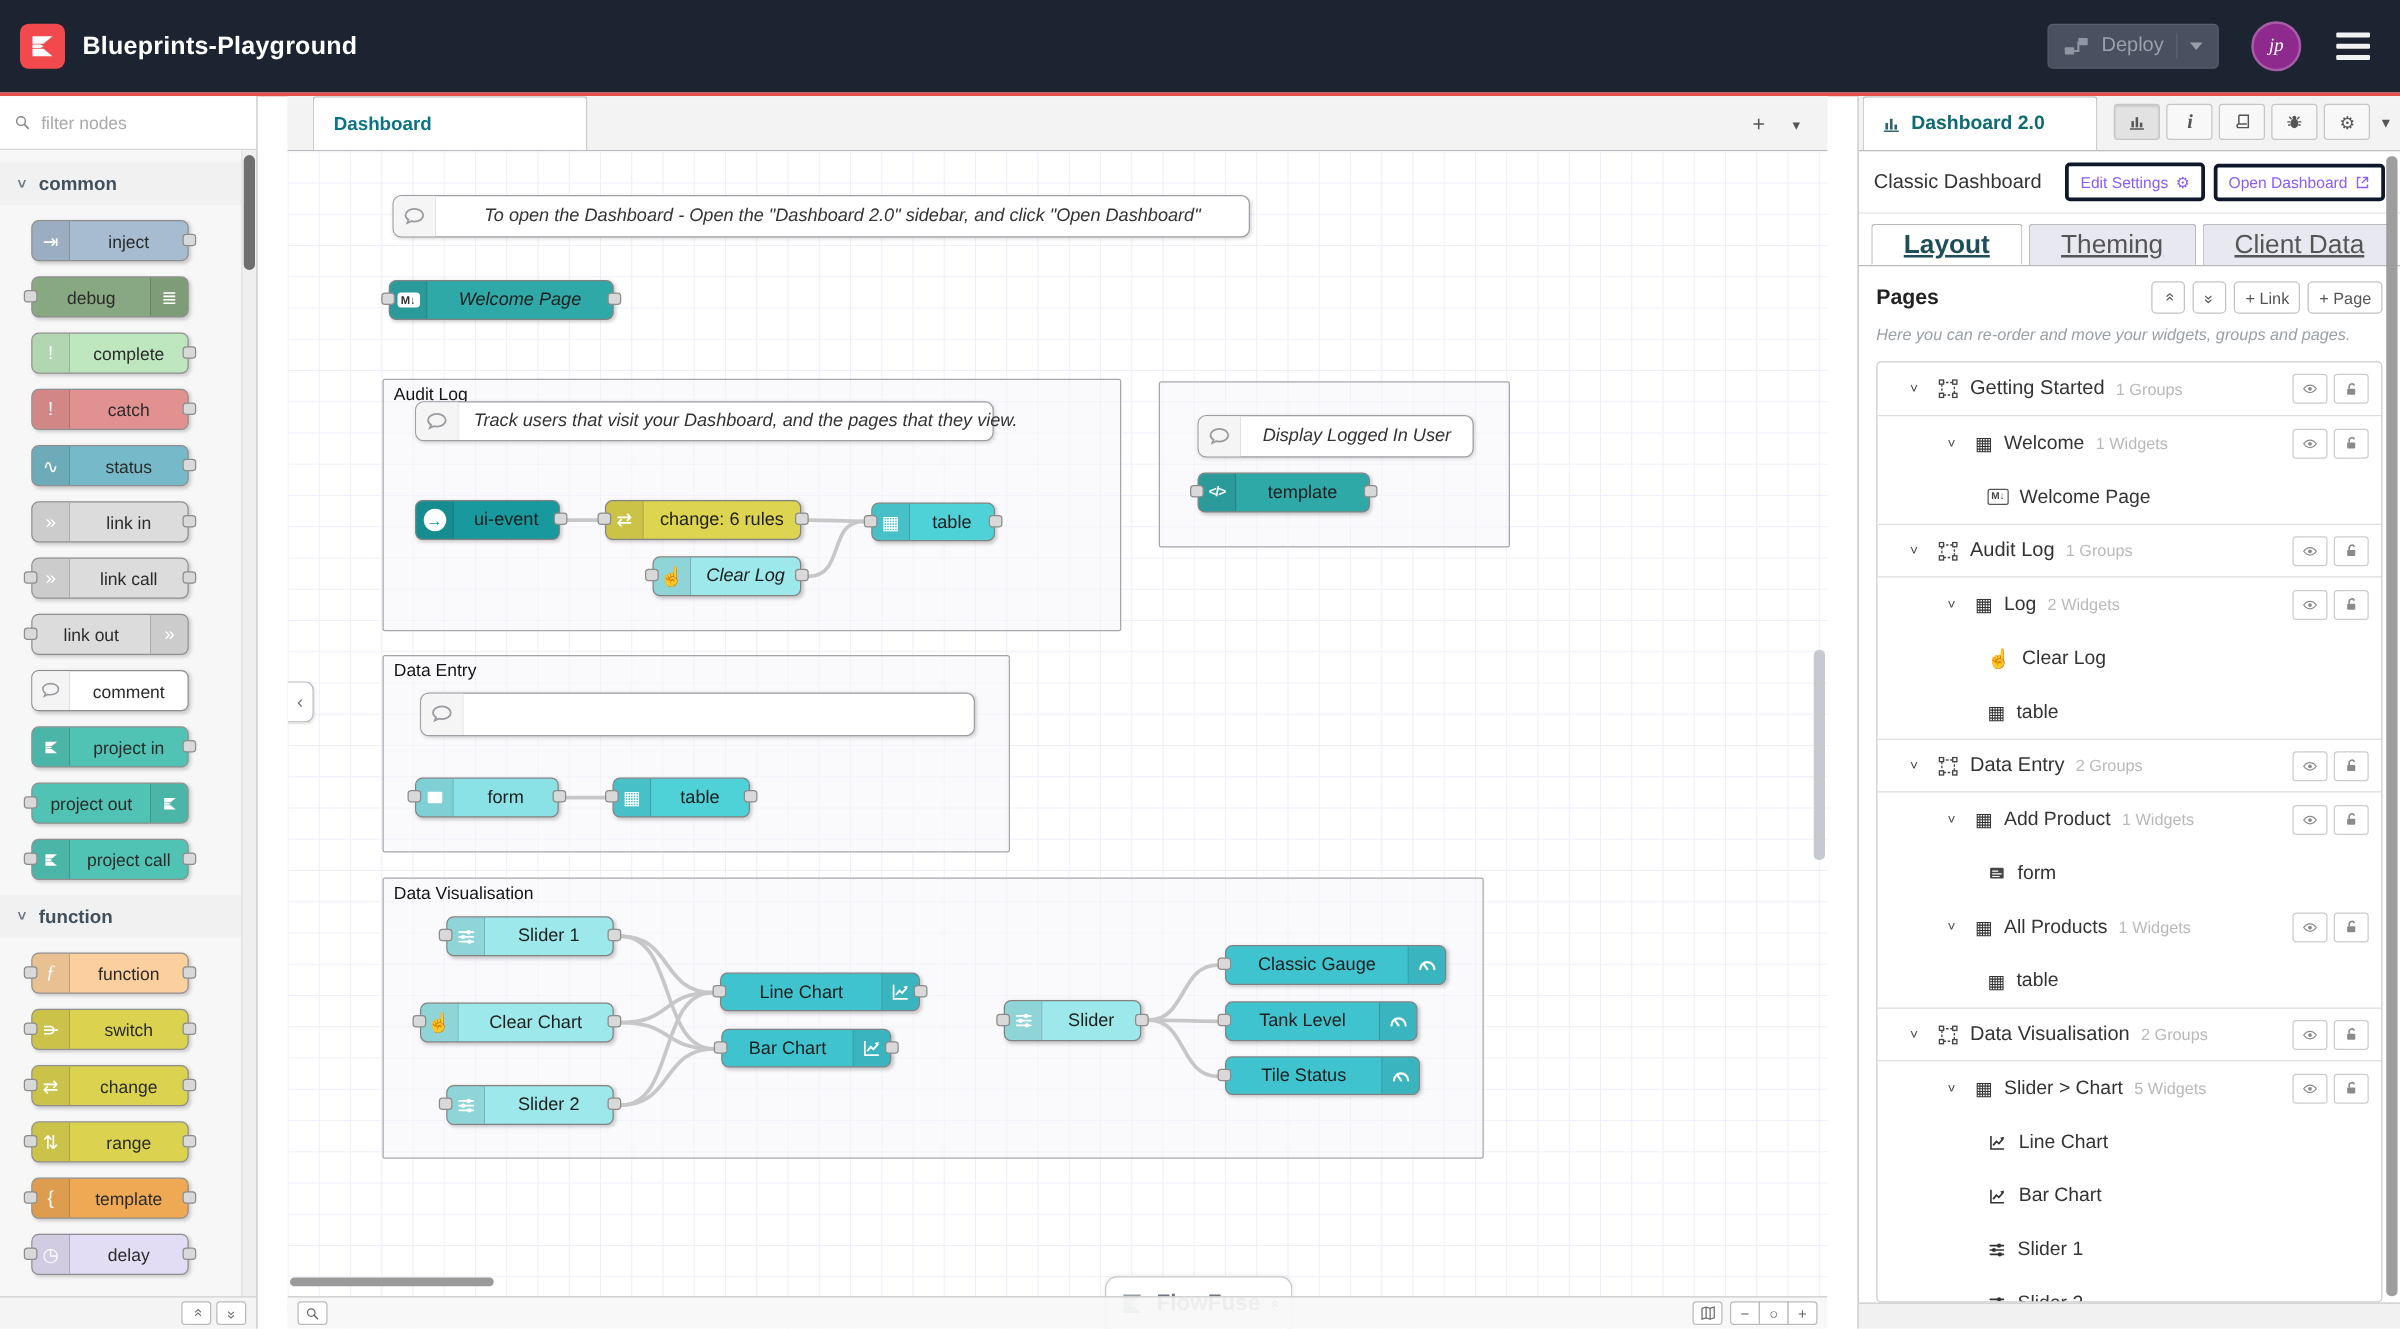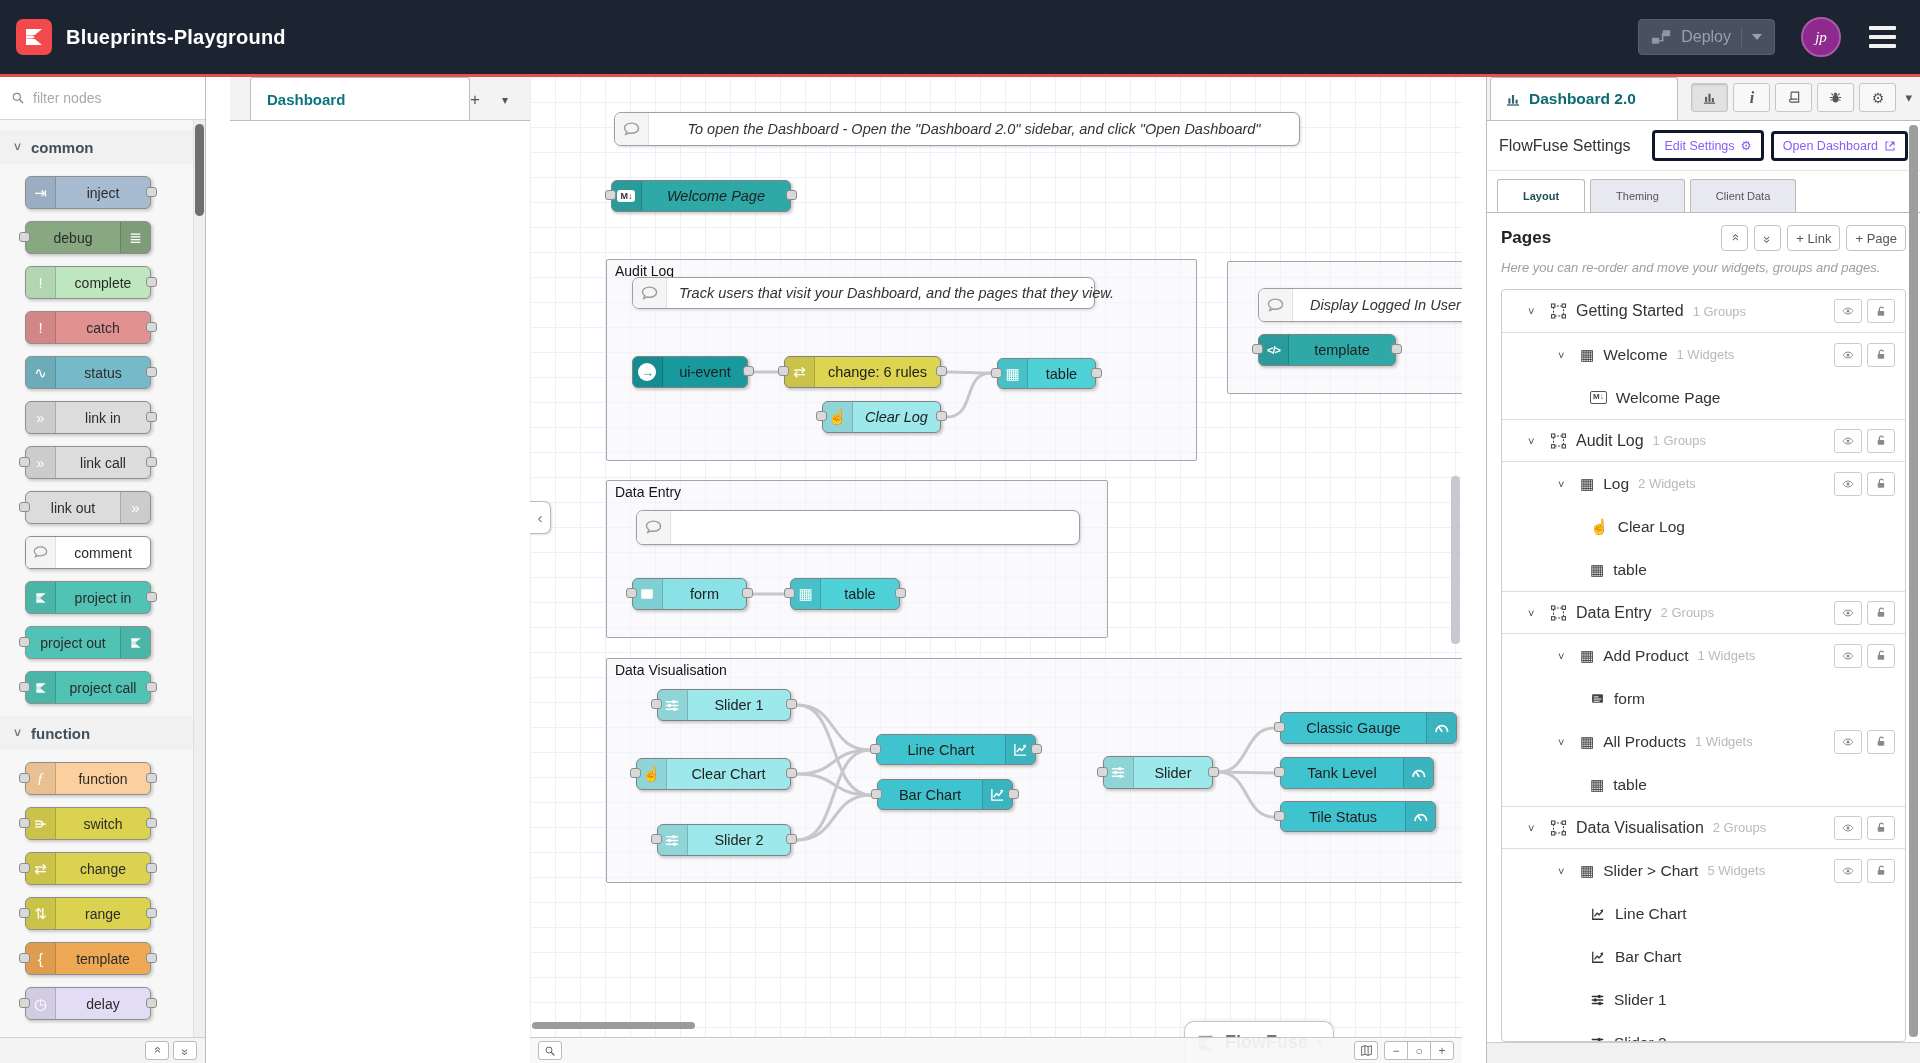--- a/index.html
+++ b/index.html
@@ -38,21 +38,21 @@
   .port { position:absolute; width:11px; height:10px; background:#d9d9d9; border:1px solid #8c8c8c; border-radius:3px; top:calc(50% - 6px); }
   .port.l { left:-7px; } .port.r { right:-7px; }
   .pal-track { position:absolute; top:43px; right:0; width:12px; bottom:26px; background:#efefef; border-left:1px solid #e0e0e0; }
   .pal-thumb { position:absolute; top:4px; left:1px; width:9px; height:92px; background:#6f6f6f; border-radius:5px; }
   .pal-foot { position:absolute; left:0; right:0; bottom:0; height:26px; background:#f4f4f4; border-top:1px solid #cfcfcf; display:flex; justify-content:flex-end; align-items:center; gap:4px; padding:0 8px; }
   .mini-btn { width:24px; height:19px; background:#fff; border:1px solid #bbb; border-radius:3px; color:#666; font-size:12px; display:flex; align-items:center; justify-content:center; cursor:pointer; }
   .rot-up { display:inline-block; transform:rotate(-90deg); letter-spacing:-2px; }
   .rot-down { display:inline-block; transform:rotate(90deg); letter-spacing:-2px; }
 
   
-  .canvas-col { flex:1; min-width:0; display:flex; background:#fff; }
+  .canvas-col { flex:1; min-width:0; display:flex; flex-direction:column; background:#fff; }
   .tabbar { height:44px; background:#f3f3f3; border-bottom:1px solid #bdbdbd; display:flex; align-items:flex-end; flex:none; }
   .tab-active { height:43px; width:220px; margin-left:20px; background:#fff; border:1px solid #bdbdbd; border-bottom:none; border-radius:3px 3px 0 0; display:flex; align-items:center; padding-left:16px; color:#0c7480; font-weight:bold; font-size:15px; cursor:pointer; }
   .tab-actions { margin-left:auto; margin-right:22px; display:flex; gap:22px; align-items:center; padding-bottom:12px; }
   .tab-actions .tbtn { background:none; border:none; color:#555; font-size:17px; line-height:1; cursor:pointer; }
   .viewport { flex:1; position:relative; overflow:hidden; background-color:#fff;
     background-image:linear-gradient(#edeffa 1px, transparent 1px), linear-gradient(90deg,#edeffa 1px, transparent 1px);
     background-size:25px 25px; }
   .wires { position:absolute; left:0; top:0; pointer-events:none; }
   .wires path { stroke:#8f8f8f; stroke-width:3; fill:none; stroke-linecap:round; }
   .fgroup { position:absolute; border:1px solid #a5a6aa; background:rgba(246,246,250,.55); border-radius:2px; }
@@ -95,21 +95,21 @@
   .stab svg { color:#33646c; }
   .s-actions { margin-left:auto; margin-right:8px; display:flex; align-items:center; gap:5px; padding-bottom:8px; }
   .sab { width:37px; height:29px; background:#f8f8f8; border:1px solid #c6c6c6; border-radius:3px; display:flex; align-items:center; justify-content:center; color:#555; cursor:pointer; font-size:14px; }
   .sab.active { background:#e2e2e2; box-shadow:inset 0 1px 2px rgba(0,0,0,.15); }
   .sab.info-b { font-family:"Liberation Serif",serif; font-weight:bold; font-style:italic; font-size:16px; }
   .scaret { background:none; border:none; color:#555; font-size:13px; margin-left:4px; cursor:pointer; }
   .s-head { display:flex; align-items:center; gap:7px; padding:9px 12px; border-bottom:1px solid #e6e6e6; }
   .s-title { font-size:16px; color:#333; margin-right:auto; }
   .hbtn { display:flex; align-items:center; gap:6px; background:#fff; border:3px solid #0f172a; border-radius:4px; padding:5px 9px; font-size:12.5px; color:#8b5cf6; cursor:pointer; }
   .s-tabs { display:flex; gap:5px; padding:8px 0 0 10px; border-bottom:1px solid #bbb; }
-  .vtab { height:33px; padding:0 25px; display:flex; align-items:center; border:1px solid #bbb; border-bottom:none; border-radius:3px 3px 0 0; background:#e8e8f1; color:#555; font-size:11px; cursor:pointer; }
+  .vtab { height:33px; padding:0 25px; display:flex; align-items:center; border:1px solid #bbb; border-bottom:none; border-radius:3px 3px 0 0; background:#e8e8f1; color:#555; font-size:21px; cursor:pointer;text-decoration:underline; }
   .vtab.active { background:#fff; color:#1e4e58; font-weight:bold; margin-bottom:-1px; border-bottom:1px solid #fff; }
   .pages-row { display:flex; align-items:center; gap:6px; padding:12px 14px 4px; }
   .pages-title { font-weight:bold; font-size:17px; color:#222; margin-right:auto; }
   .pbtn { height:26px; min-width:27px; padding:0 8px; background:#fff; border:1px solid #c3c3c3; border-radius:4px; color:#555; font-size:13px; display:flex; align-items:center; justify-content:center; cursor:pointer; }
   .hint { padding:5px 14px 10px; font-style:italic; font-size:13px; color:#9aa0a6; }
   .tree { margin:4px 14px 0; border:1px solid #ccc; border-radius:4px; overflow:hidden; background:#fff; }
   .trow { height:43px; display:flex; align-items:center; position:relative; padding-right:10px; }
   .trow.page { border-top:1px solid #ddd; border-bottom:1px solid #ddd; padding-left:26px; }
   .trow.page:first-child { border-top:none; }
   .trow.group { padding-left:56px; }
@@ -658,21 +658,21 @@
               <svg width="15" height="15" viewBox="0 0 24 24">
                 <use href="#s-bug"></use>
               </svg>
             </button>
           <button class="sab">⚙</button>
           <button class="scaret">▾</button>
         </div>
       </div>
 
       <div class="s-head">
-        <span class="s-title">FlowFuse Settings</span>
+        <span class="s-title">Classic Dashboard</span>
         <button class="hbtn">
           <span>Edit Settings</span>
           <span>⚙</span>
         </button>
         <button class="hbtn">
           <span>Open Dashboard</span>
           <svg width="12" height="12">
               <use href="#s-ext"></use>
             </svg>
         </button>

